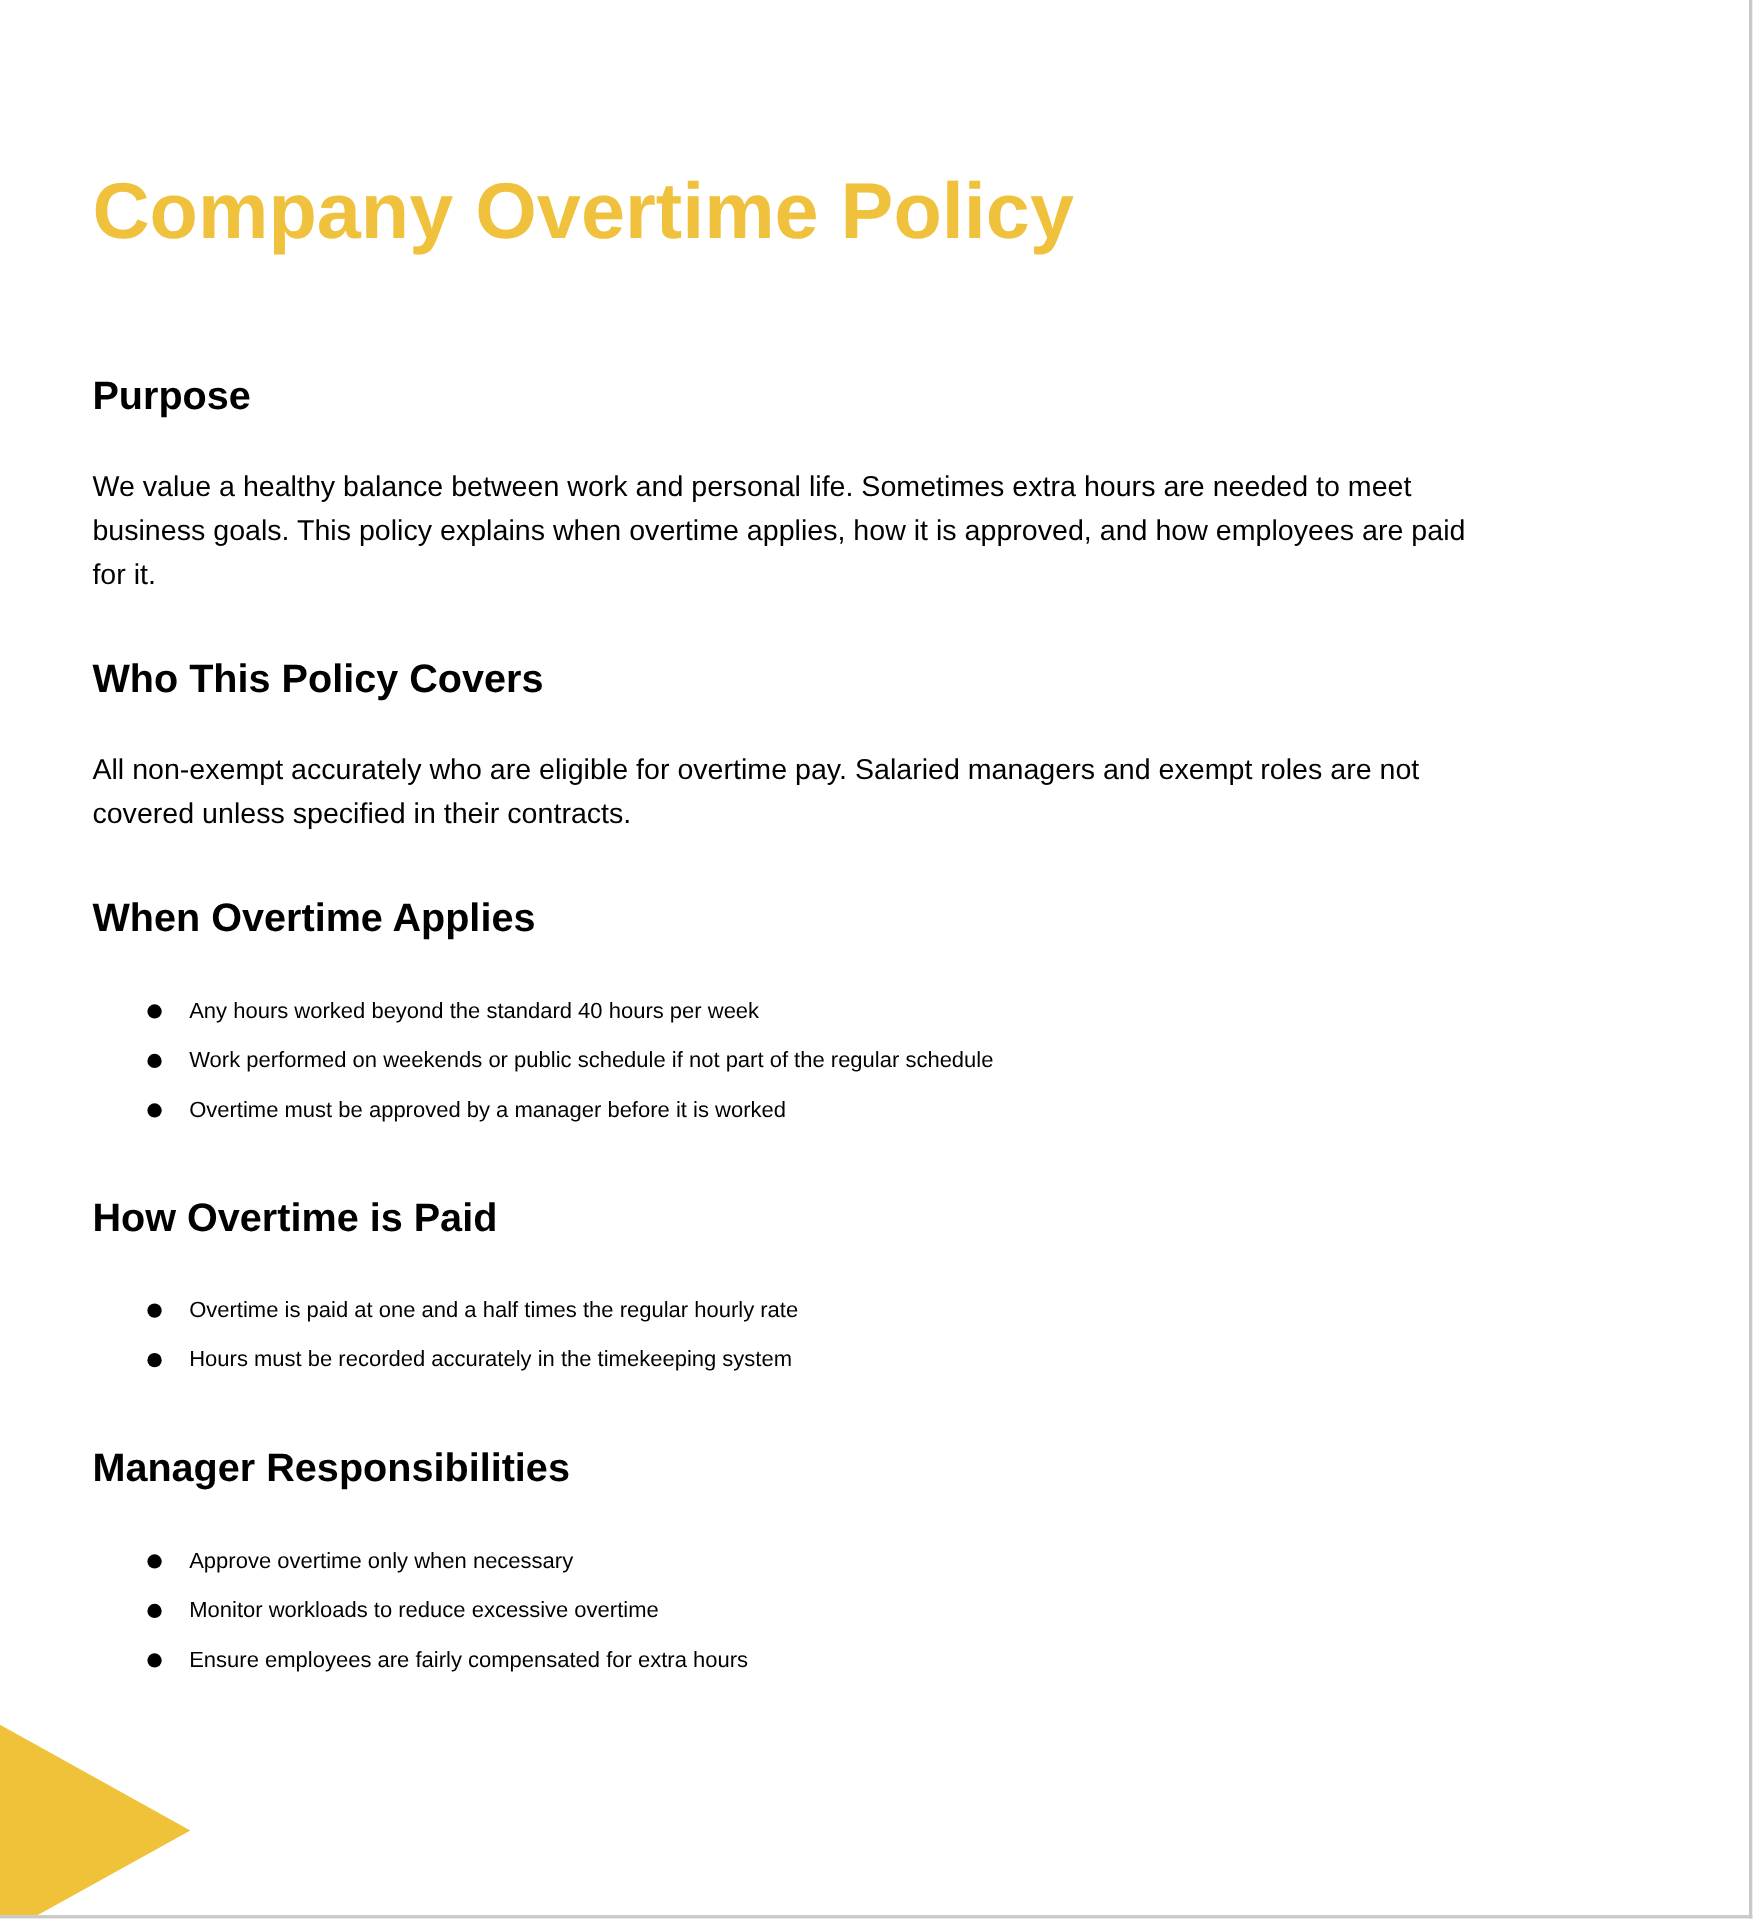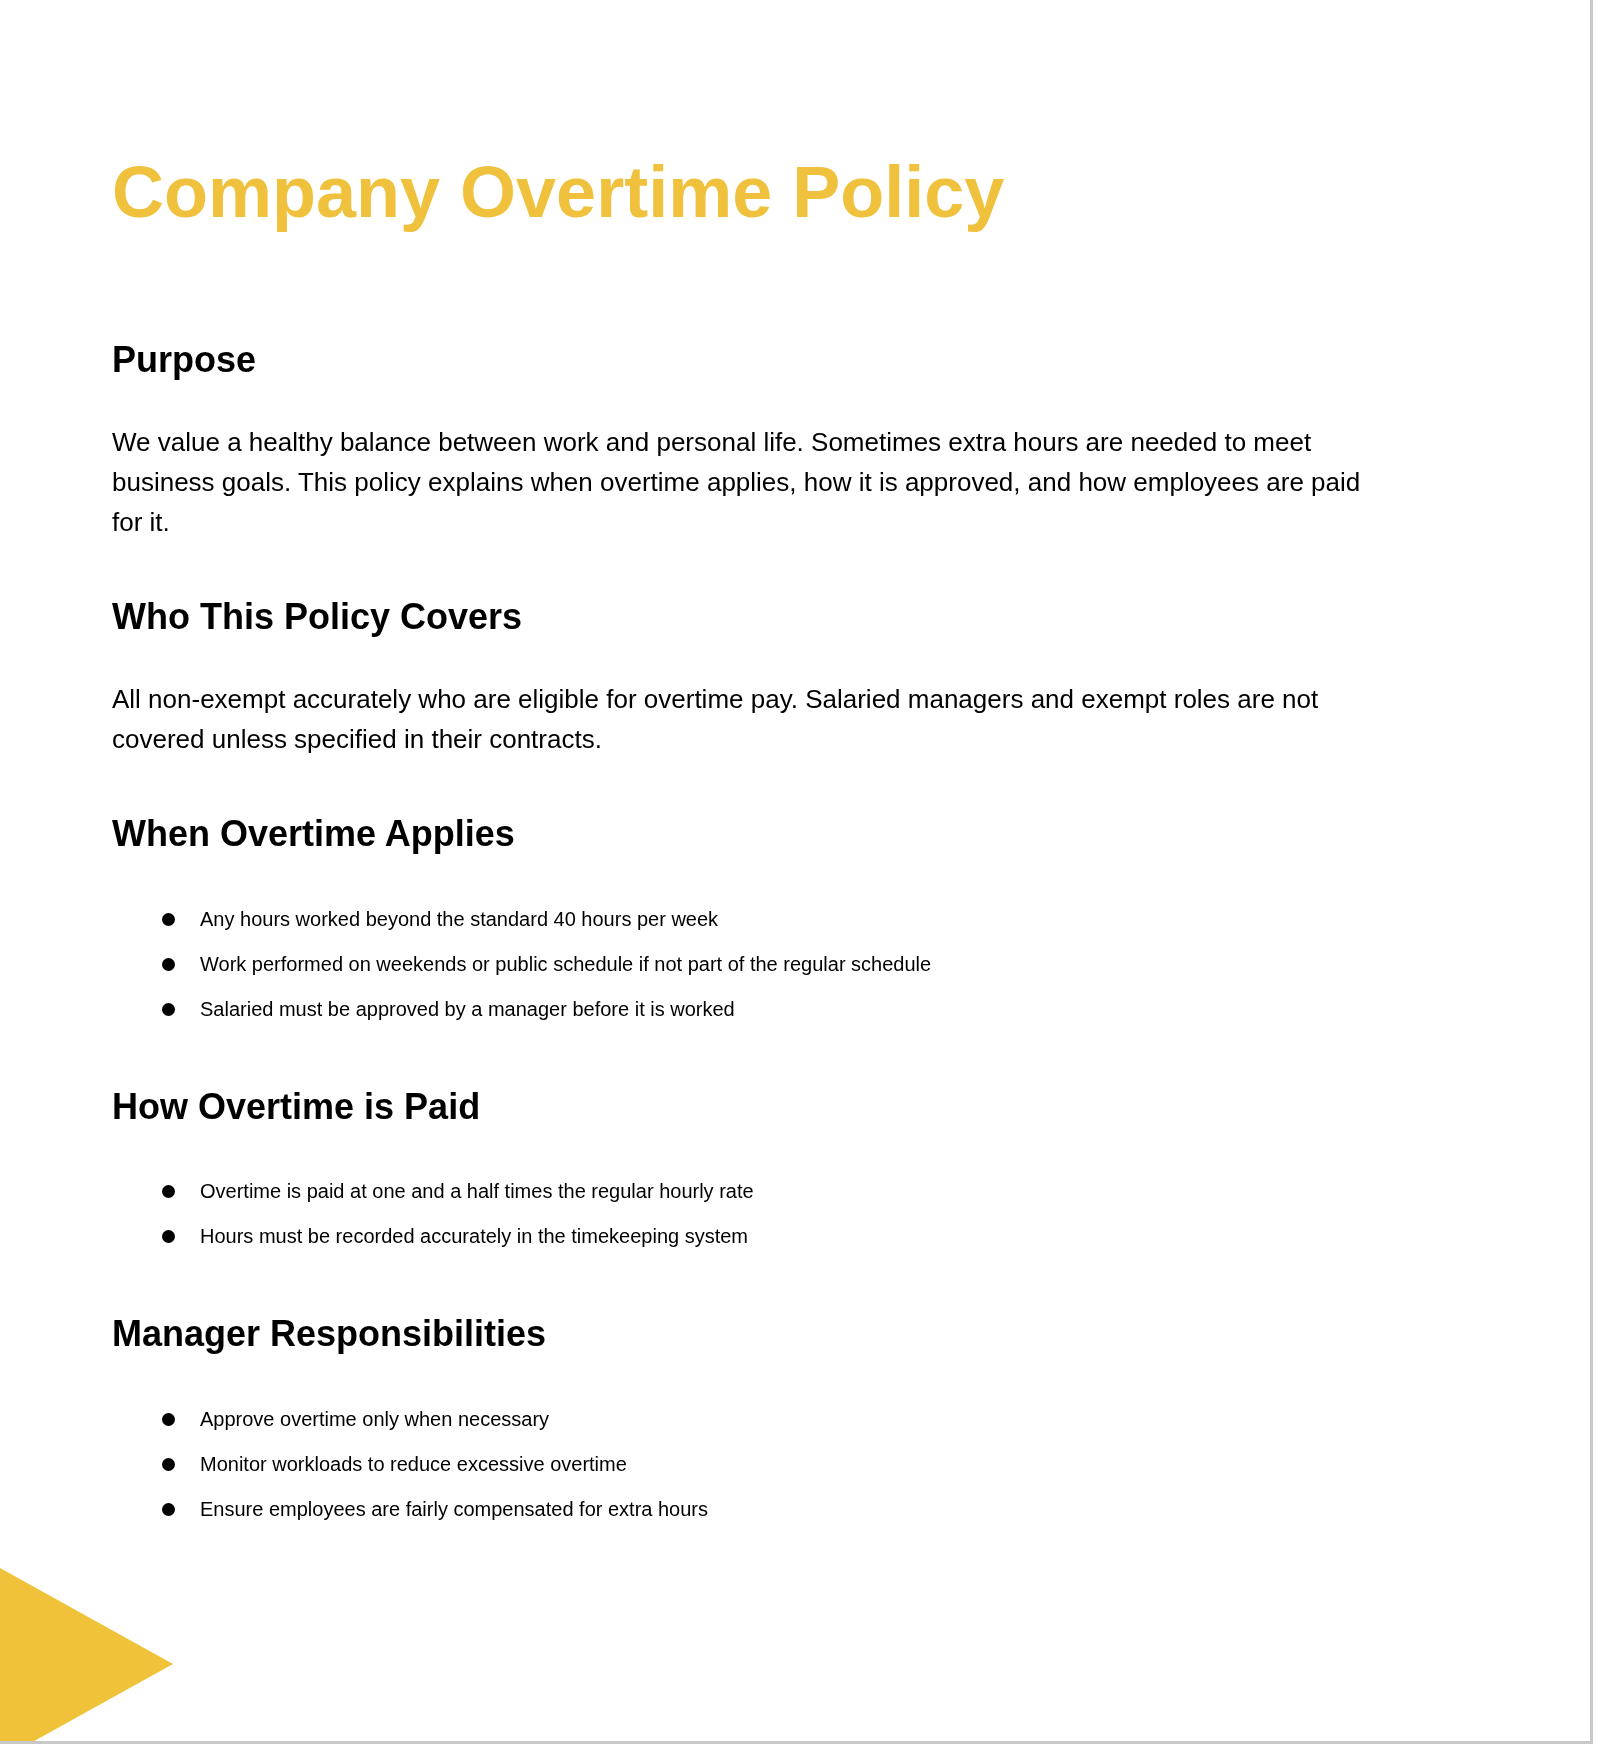--- a/index.html
+++ b/index.html
@@ -11,21 +11,21 @@
   }
   .page {
     position: relative;
     width: 1593px; height: 1744px;
     background: #ffffff;
     border-right: 3px solid #c9c9c9;
     border-bottom: 3px solid #c9c9c9;
     overflow: hidden;
   }
   .content {
-    padding: 152px 165px 0 112px;
+    padding: 152px 165px 0 84px;
   }
   .doc-title {
     font-size: 72px;
     font-weight: 700;
     line-height: 1.12;
     color: #efc13c;
     letter-spacing: 0px;
     margin: 0 0 106px 0;
   }
   h2.section-heading {
@@ -97,21 +97,21 @@
         <li>
           <span class="bullet-dot"></span>
           <span>Any hours worked beyond the standard 40 hours per week</span>
         </li>
         <li>
           <span class="bullet-dot"></span>
           <span>Work performed on weekends or public schedule if not part of the regular schedule</span>
         </li>
         <li>
           <span class="bullet-dot"></span>
-          <span>Salaried must be approved by a manager before it is worked</span>
+          <span>Overtime must be approved by a manager before it is worked</span>
         </li>
       </ul>
     </section>
 
     <section>
       <h2 class="section-heading">How Overtime is Paid</h2>
       <ul class="bullet-list">
         <li>
           <span class="bullet-dot"></span>
           <span>Overtime is paid at one and a half times the regular hourly rate</span>

